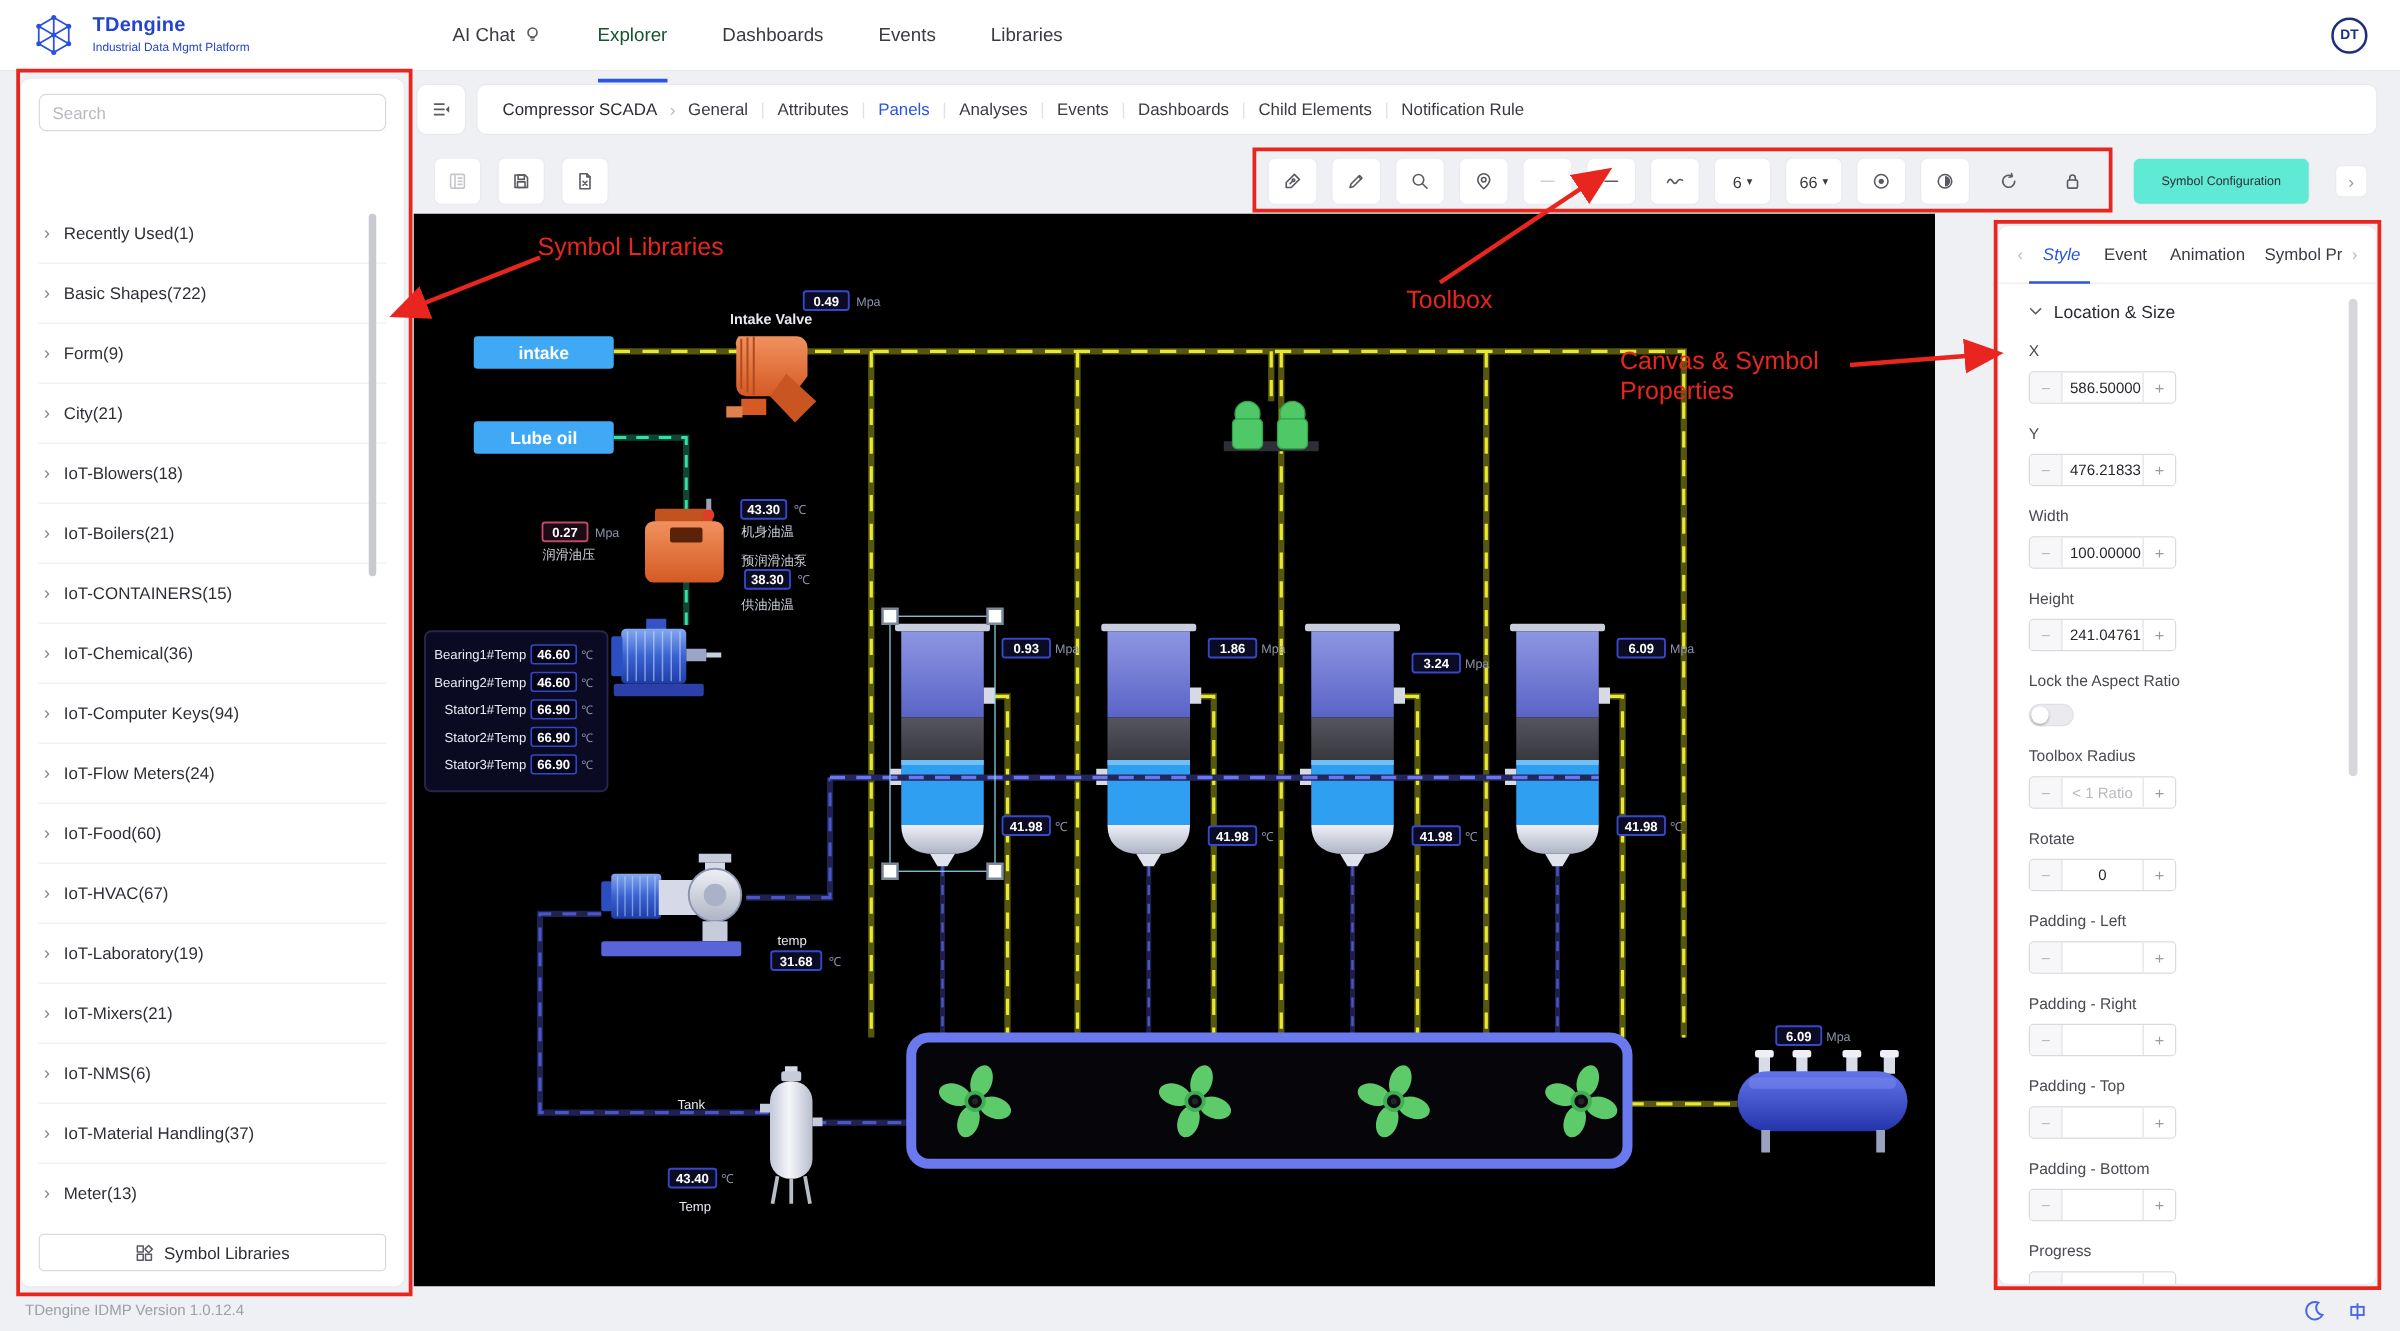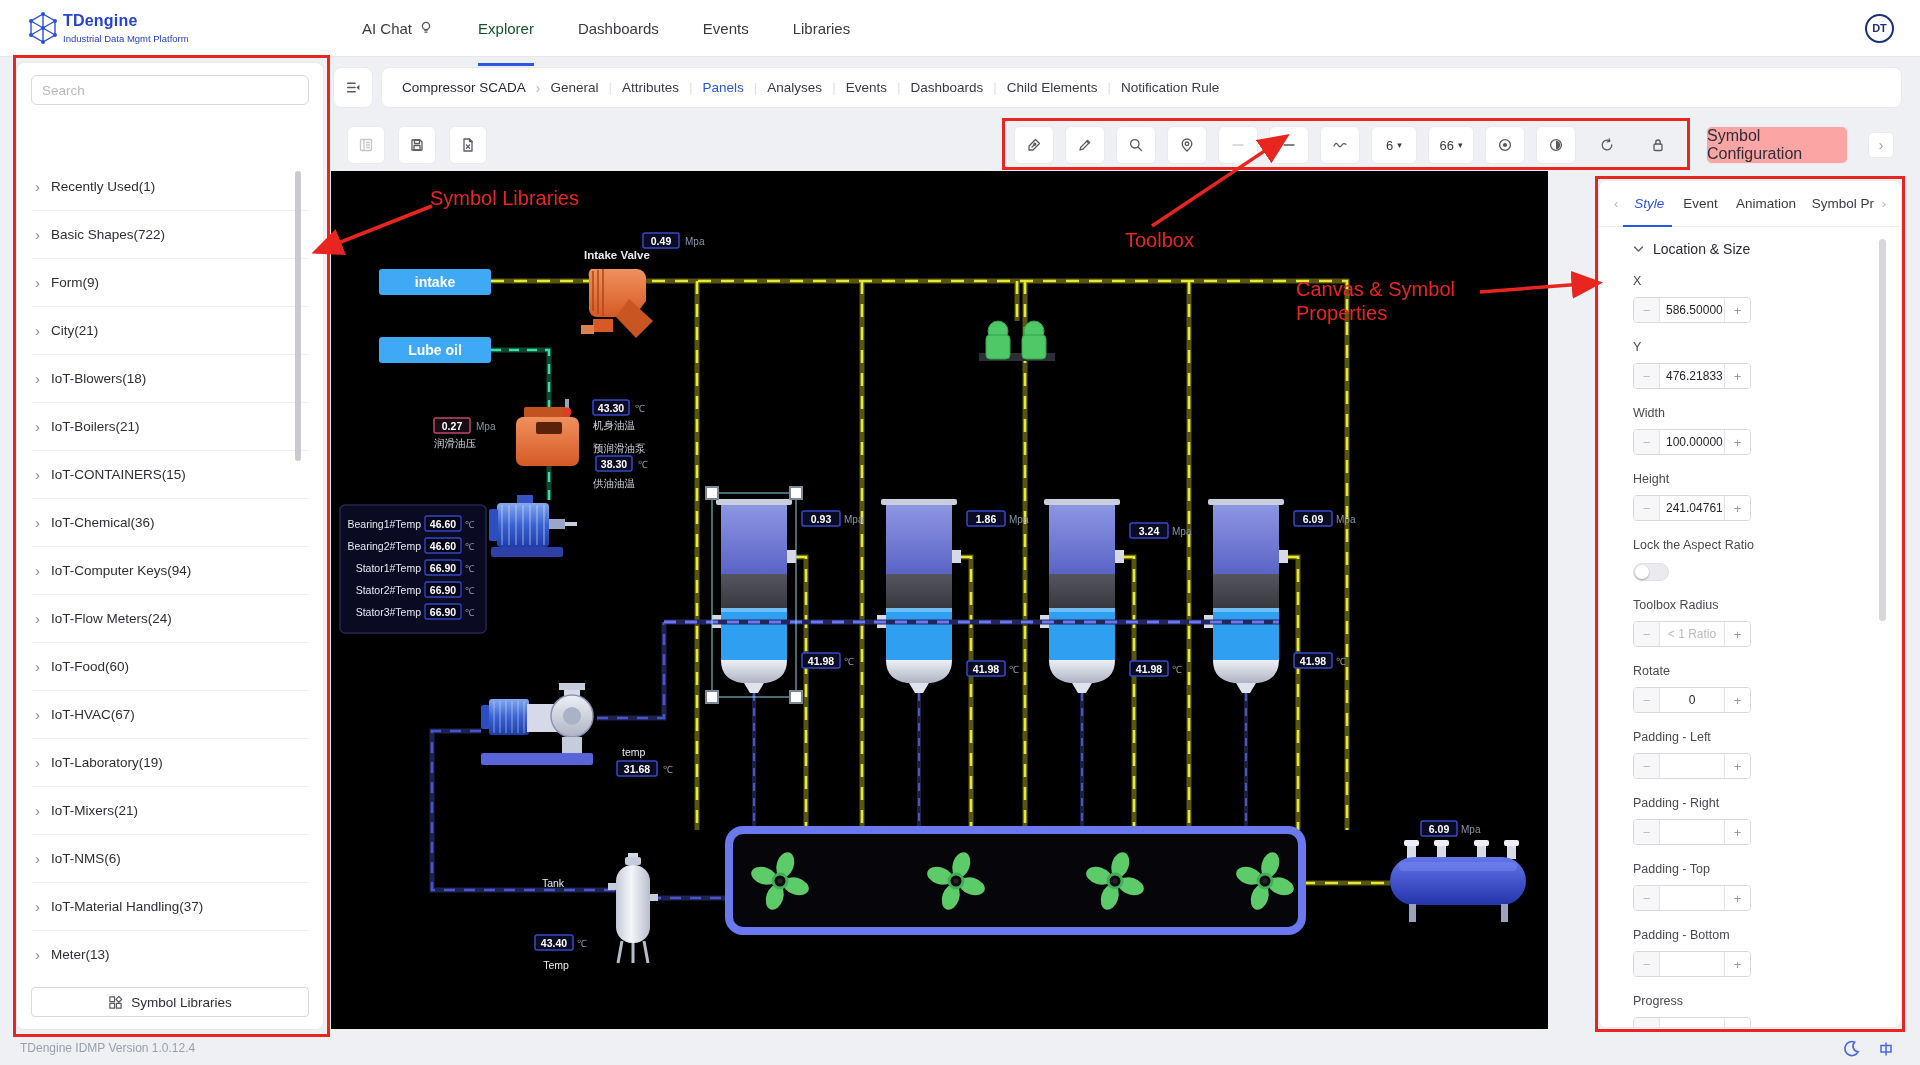--- a/index.html
+++ b/index.html
@@ -2,21 +2,21 @@
 <html><head>
 <meta charset="utf-8">
 <style>
   * { margin:0; padding:0; box-sizing:border-box; }
   html,body { width:1920px; height:1065px; overflow:hidden; background:#eef0f3;
     font-family:"Liberation Sans", sans-serif; color:#2e2e36; }
 
   
   .navbar { position:absolute; left:0; top:0; width:1920px; height:57px; background:#fff;
     border-bottom:1px solid #e8e8ec; display:flex; align-items:center; padding:0 26px; z-index:5; }
-  .brand { display:flex; align-items:center; gap:3px; width:300px; }
+  .brand { display:flex; align-items:center; gap:14px; width:300px; }
   .brand-txt b { display:block; font-size:16px; color:#2443cf; letter-spacing:.2px; }
   .brand-txt span { display:block; font-size:9.5px; color:#2443cf; margin-top:3px; }
   .nav-items { display:flex; align-items:center; gap:44px; margin-left:36px; height:57px; }
   .nav-item { font-size:15px; color:#3a3a42; height:75px; line-height:57px; cursor:pointer;
     display:flex; align-items:center; gap:6px; }
   .nav-item.active { color:#14532d; box-shadow:inset 0 -3px 0 #2b55e2; }
   .avatar { margin-left:auto; width:29px; height:29px; border-radius:50%; border:2px solid #1d2f7c;
     color:#1d2f7c; font-size:11px; font-weight:bold; display:flex; align-items:center; justify-content:center; background:#fff; }
 
   
@@ -54,42 +54,42 @@
   
   .tbtn { position:absolute; width:38px; height:38px; background:#fff; border:1px solid #ebebef;
     border-radius:6px; display:flex; align-items:center; justify-content:center; cursor:pointer; z-index:2; }
   .tool-mid { position:absolute; left:1014px; top:126px; display:flex; gap:11px; z-index:2; }
   .tool-mid .mbtn { width:40px; height:38px; background:#fff; border:1px solid #ebebef; border-radius:6px;
     display:flex; align-items:center; justify-content:center; gap:4px; cursor:pointer; }
   .tool-mid .mbtn.dd { width:46px; }
   .tool-mid .mbtn.flat { background:transparent; border-color:transparent; }
   .ddv { font-size:13px; color:#3a3a42; }
   .ddc { font-size:9px; color:#3a3a42; }
-  .symcfg { position:absolute; left:1706px; top:126px; width:142px; height:38px; background:#fca5a5;
+  .symcfg { position:absolute; left:1706px; top:126px; width:142px; height:38px; background:#5eead4;
     border:1px solid #ebebef; border-radius:6px; display:flex; align-items:center; justify-content:center;
-    font-size:16px; color:#2e2e36; cursor:pointer; z-index:2; }
+    font-size:10px; color:#2e2e36; cursor:pointer; z-index:2; }
   .panel-exp { position:absolute; left:1868px; top:132px; width:26px; height:26px; background:#fff;
     border:1px solid #ebebef; border-radius:5px; color:#9a9aa2; display:flex; align-items:center;
     justify-content:center; font-size:14px; cursor:pointer; z-index:2; }
   .ic { stroke:#5a5a63; fill:none; stroke-width:1.3; stroke-linecap:round; stroke-linejoin:round; }
   .ic.dim { stroke:#c6c6cc; }
   .ic.light { stroke:#d0d0d6; }
 
   
   .canvas { position:absolute; left:331px; top:171px; width:1217px; height:858px; background:#000; z-index:1; }
 
   
   .props { left:1598px; top:180px; width:304px; height:848px; overflow:hidden; z-index:2; }
   .ptabs { display:flex; align-items:center; height:46px; padding:0 10px; border-bottom:1px solid #ececf0; }
   .pchev { color:#b9b9c0; width:16px; font-size:13px; text-align:center; cursor:pointer; }
   .ptab { padding:0 11px; font-size:13.5px; color:#3a3a42; height:46px; line-height:46px; cursor:pointer;
     white-space:nowrap; overflow:hidden; }
   .ptab.active { color:#2b55e2; box-shadow:inset 0 -2px 0 #2b55e2;font-style:italic; }
   .ptab.trunc { max-width:76px; }
-  .pbody { padding:0 34px; }
+  .pbody { padding:0 24px; }
   .sect { margin-top:14px; display:flex; align-items:center; gap:9px; font-size:14px; color:#2a2a33; cursor:pointer; }
   .flabel { margin-top:17px; font-size:12.5px; color:#4a4a52; height:15px; }
   .stepper { margin-top:8px; width:118px; height:26px; display:flex; border:1px solid #d9d9de;
     border-radius:4px; overflow:hidden; background:#fff; }
   .st-btn { width:26px; background:#f7f7f9; color:#b9b9c0; border:none; border-right:1px solid #e4e4e8;
     font-size:13px; display:flex; align-items:center; justify-content:center; cursor:pointer; }
   .st-btn.plus { background:#fff; color:#9a9aa2; border-right:none; border-left:1px solid #e4e4e8; }
   .st-val { flex:1; font-size:12px; color:#26262c; display:flex; align-items:center; padding-left:6px;
     overflow:hidden; white-space:nowrap; }
   .st-val.center { justify-content:center; padding-left:0; }

